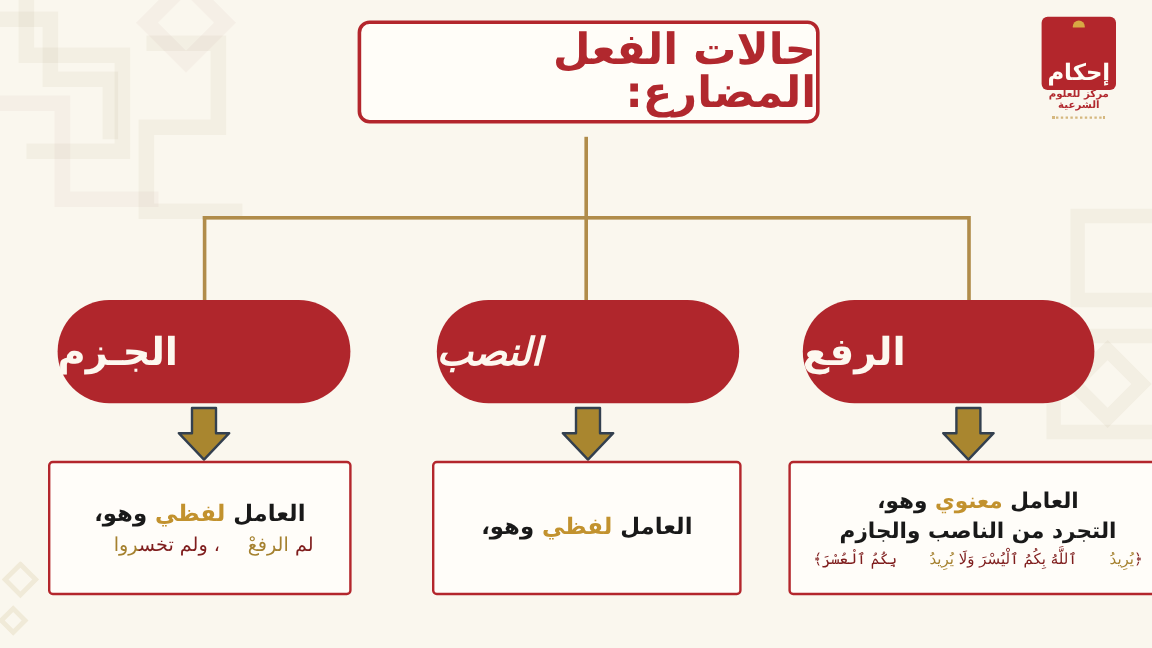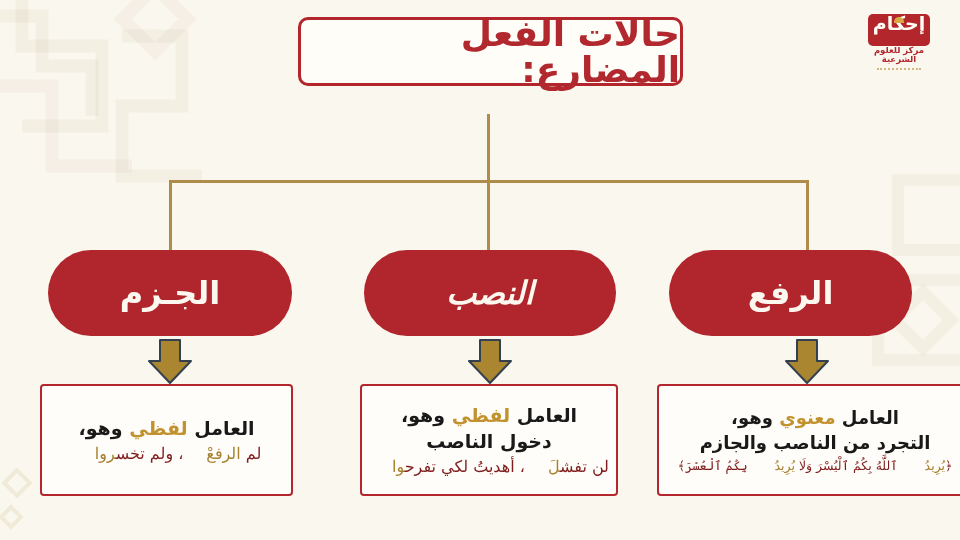--- a/index.html
+++ b/index.html
@@ -6,53 +6,53 @@
   .stage{
     position:relative;width:960px;height:540px;overflow:hidden;
     background:#faf7ee;
     font-family:"DejaVu Sans","Liberation Sans",sans-serif;
   }
   
   .deco{position:absolute;pointer-events:none;}
   .deco svg{display:block;}
   
   .title-box{
-    position:absolute;left:298px;top:17px;width:385px;height:69px;
+    position:absolute;left:298px;top:17px;width:385px;height:86px;
     background:#fffdf8;border:3px solid #b3262c;border-radius:10px;
     display:flex;align-items:center;justify-content:center;
     box-sizing:border-box;
   }
   .title-box .t{
     direction:rtl;color:#b1282e;font-weight:bold;font-size:36px;line-height:1;
   }
   
   .logo{position:absolute;left:860px;top:14px;width:78px;text-align:center;}
   .logo .mark{
-    position:relative;margin:0 auto;width:62px;height:32px;background:#b3262c;
-    border-radius:5px;display:flex;justify-content:center;
+    position:relative;margin:0 auto;width:62px;height:61px;background:#b3262c;
+    border-radius:5px;display:flex;align-items:flex-end;justify-content:center;
     box-sizing:border-box;padding-bottom:4px;
   }
   .logo .dome{
     position:absolute;top:3px;left:50%;transform:translateX(-50%);
     width:10px;height:6px;background:#d8a843;
     border-radius:6px 6px 0 0;
   }
   .logo .word{color:#fffdf6;font-weight:bold;font-size:19px;line-height:1;direction:rtl;}
   .logo .sub{
     margin-top:0;color:#b1282e;font-weight:bold;font-size:8.5px;direction:rtl;line-height:1.1;
   }
   .logo .tag{
     margin:3px auto 0;width:44px;height:0;border-top:2px dotted #c9a35a;opacity:.75;
   }
   
   .conn{position:absolute;background:#b08c4a;}
   
   .pill{
     position:absolute;top:250px;height:86px;background:#b0262c;border-radius:43px;
-    display:flex;align-items:center;justify-content:center;box-sizing:border-box;
+    display:flex;align-items:center;box-sizing:border-box;
   }
   .pill .p{direction:rtl;color:#fdf8ef;font-weight:bold;font-size:32px;line-height:1;}
   .pill-left{left:48px;width:244px;}
   .pill-mid{left:364px;width:252px;font-style:italic;}
   .pill-right{left:669px;width:243px;}
   
   .arrow{position:absolute;top:338px;width:48px;height:48px;}
   
   .card{
     position:absolute;top:384px;height:112px;background:#fffdf9;
@@ -155,22 +155,20 @@
       <polygon points="14,2 34,2 34,23 45,23 24,45 3,23 14,23" fill="#a9862f" stroke="#33404f" stroke-width="2" stroke-linejoin="round"></polygon>
     </svg>
   </div>
 
   <div class="card card-left">
     <div class="h"><span class="seg-ink">العامل </span><span class="seg-hl">لفظي</span><span class="seg-ink"> وهو،</span></div>
     <div class="ex"><span class="seg-dark">لم </span><span class="seg-gold">الرفعْ</span><span class="seg-dark">، ولم تخس</span><span class="seg-gold">روا</span></div>
   </div>
   <div class="card card-mid">
     <div class="h"><span class="seg-ink">العامل </span><span class="seg-hl">لفظي</span><span class="seg-ink"> وهو،</span></div>
-    <div class="h">دخول الناصب</div>
-    <div class="ex"><span class="seg-dark">لن تفش</span><span class="seg-gold">لَ</span><span class="seg-dark">، أهديتُ لكي تفرح</span><span class="seg-gold">وا</span></div>
   </div>
   <div class="card card-right">
     <div class="h"><span class="seg-ink">العامل </span><span class="seg-hl">معنوي</span><span class="seg-ink"> وهو،</span></div>
     <div class="h">التجرد من الناصب والجازم</div>
     <div class="ex"><span class="seg-dark">﴿</span><span class="seg-gold">يُرِيدُ</span><span class="seg-dark"> ٱللَّهُ بِكُمُ ٱلْيُسْرَ وَلَا </span><span class="seg-gold">يُرِيدُ</span><span class="seg-dark"> بِكُمُ ٱلْعُسْرَ﴾</span></div>
   </div>
 
 </div>
 
 </body></html>

